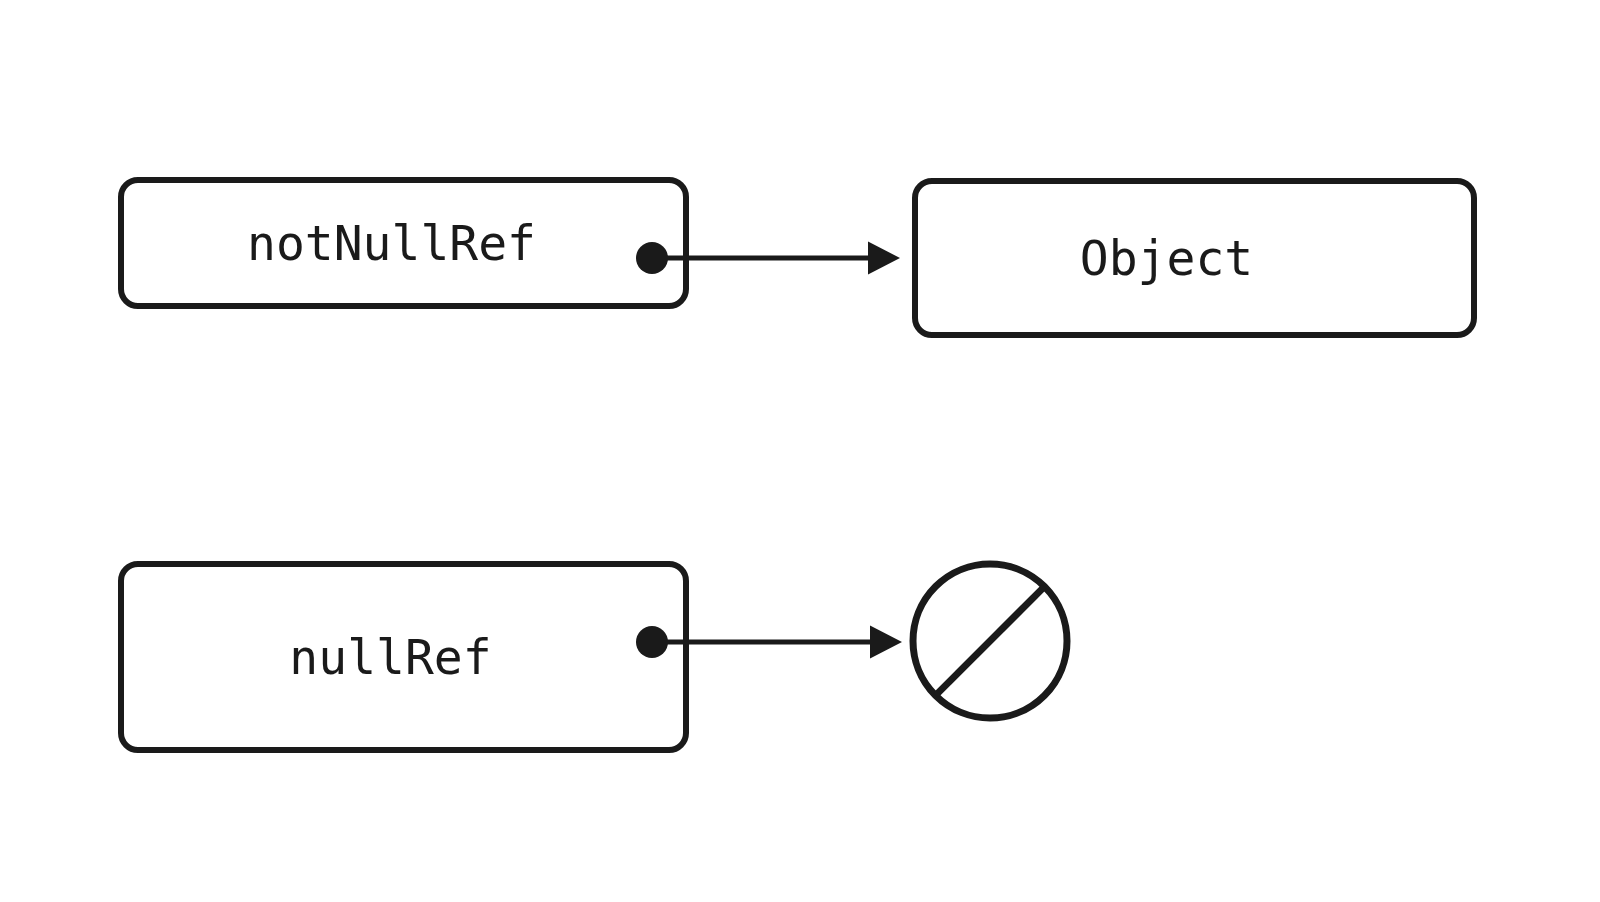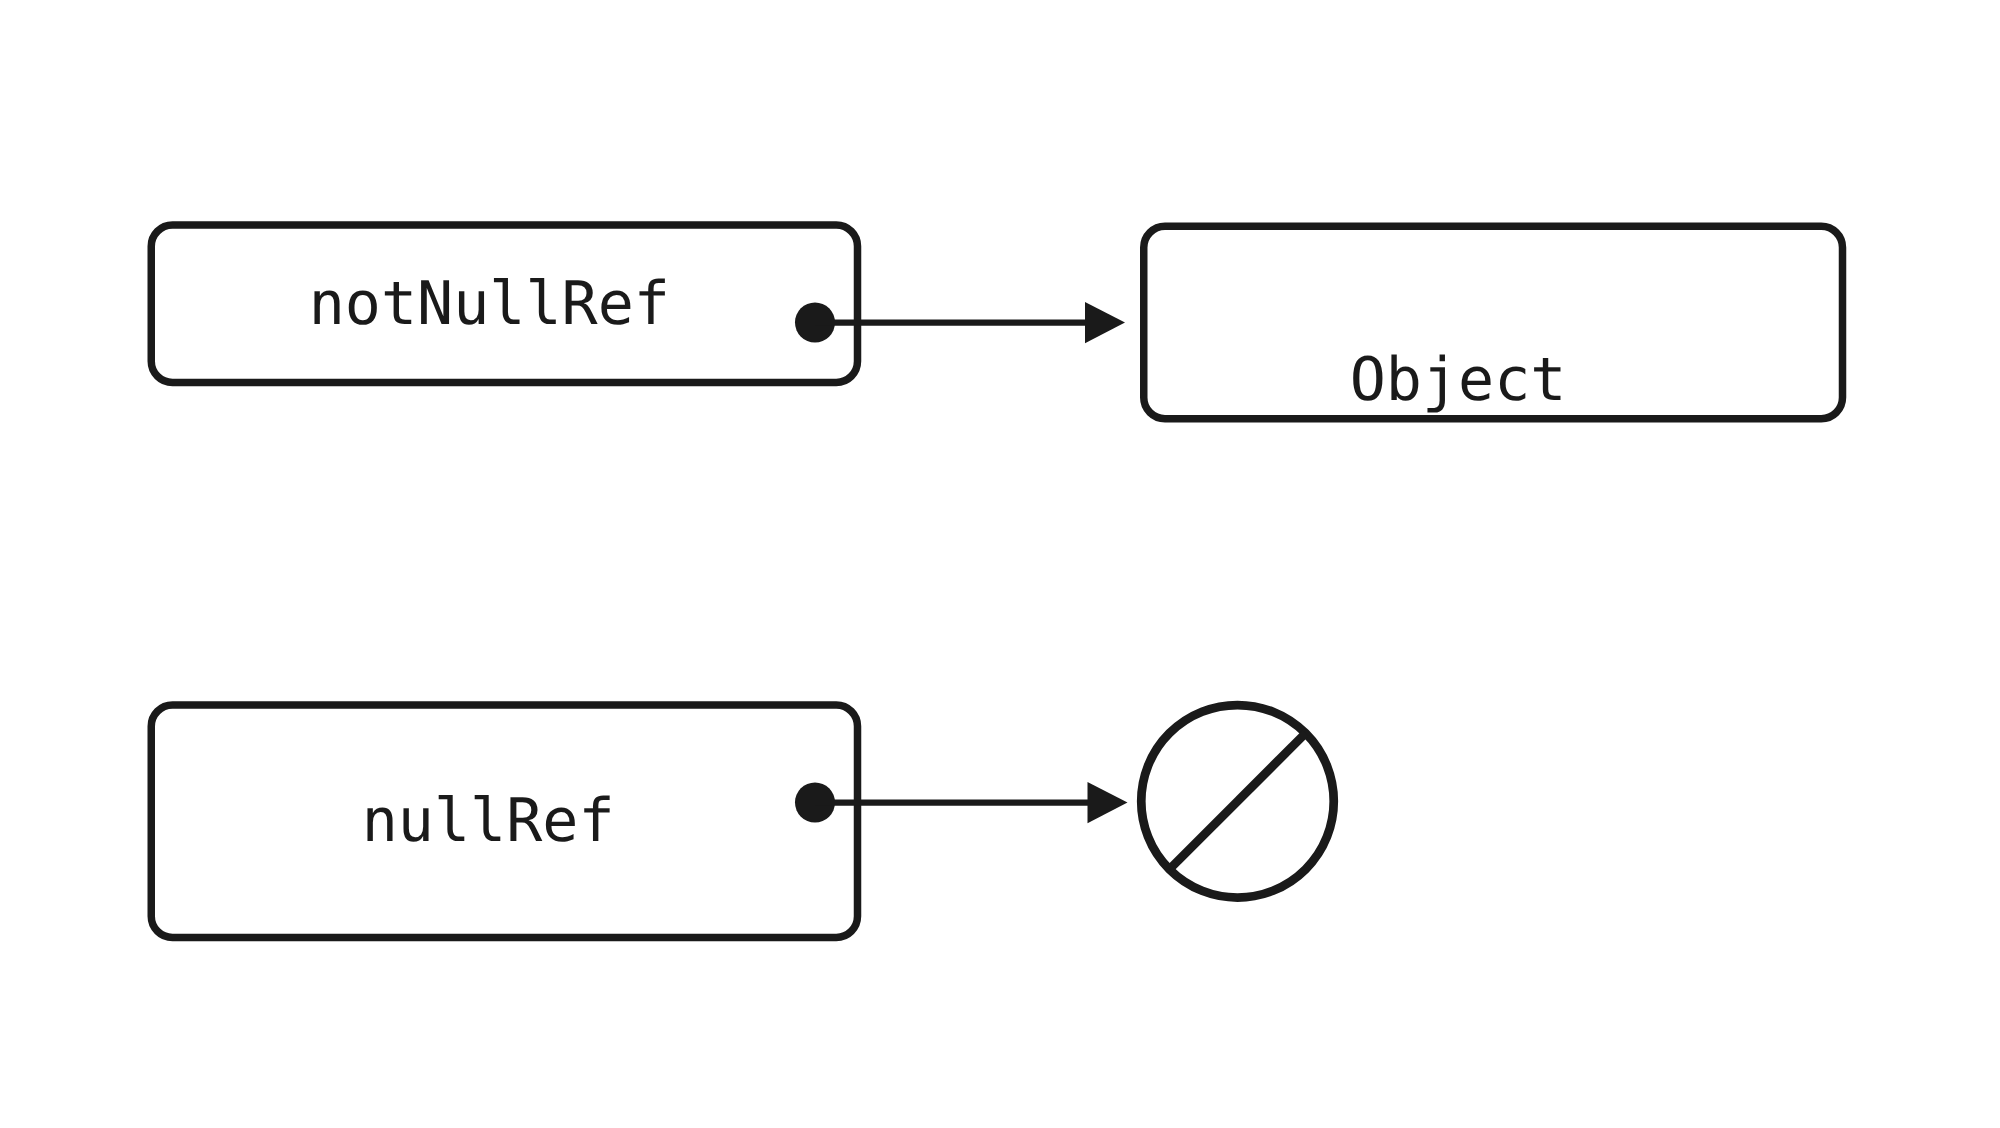--- a/index.html
+++ b/index.html
@@ -36,21 +36,20 @@
   }
   .node-notnullref {
     left: 118px; top: 177px;
     width: 571px; height: 132px;
     padding-right: 24px;
   }
   .node-object {
     left: 912px; top: 178px;
     width: 565px; height: 160px;
     padding-right: 56px;
-    align-items: flex-end;
   }
   .node-nullref {
     left: 118px; top: 561px;
     width: 571px; height: 192px;
     padding-right: 26px;
   }
   .connectors {
     position: absolute;
     left: 0; top: 0;
     width: 1600px;

